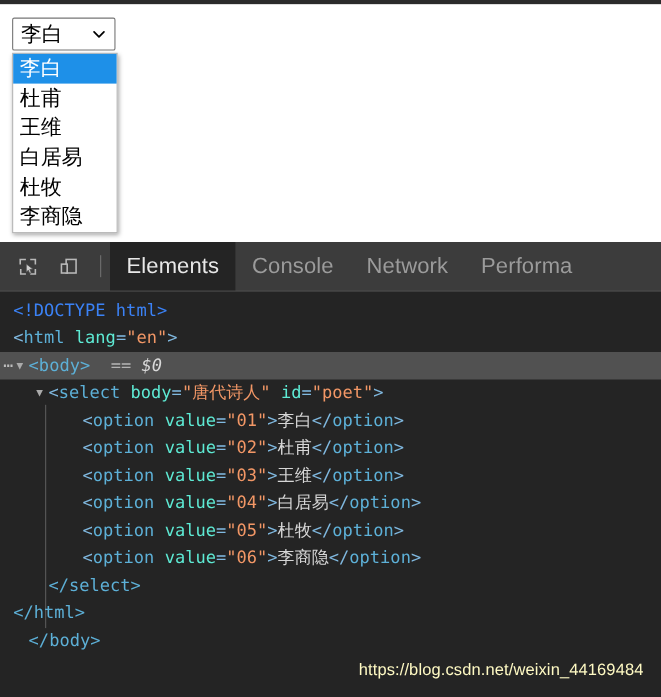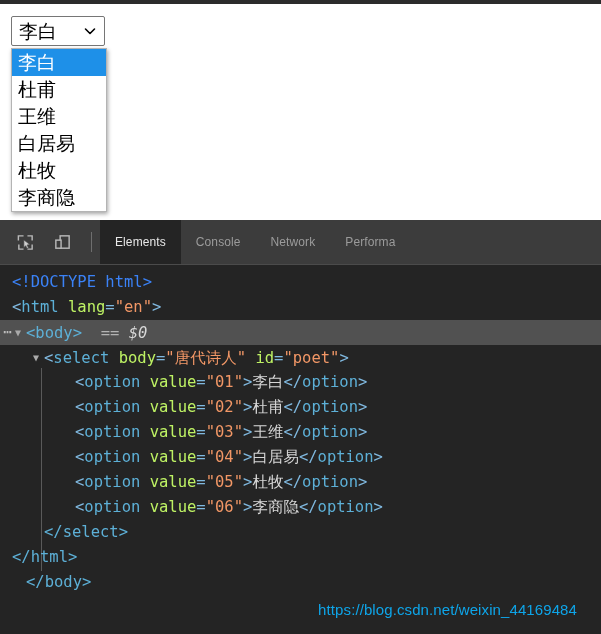--- a/index.html
+++ b/index.html
@@ -137,21 +137,21 @@
   .tb-tabs {
     display: flex;
     align-items: stretch;
     flex: 1;
     min-width: 0;
   }
   .dt-tab {
     display: flex;
     align-items: center;
     padding: 4px 15px;
-    font-size: 12px;
+    font-size: 20px;
     color: #9b9b9b;
     white-space: nowrap;
     cursor: pointer;
     letter-spacing: 0.1px;
   }
   .dt-tab.active {
     background: #242424;
     color: #e8e8e8;
   }
 
@@ -186,21 +186,21 @@
     top: 103px;
     width: 1px;
     height: 203px;
     background: #5a5a5a;
   }
 
   
   .tk-doctype { color: #3b82f6; }
   .tk-punct   { color: #80b9e0; }
   .tk-tag     { color: #5db0d7; }
-  .tk-attr    { color: #bef264; }
+  .tk-attr    { color: #5eead4; }
   .tk-val     { color: #f29766; }
   .tk-text    { color: #d6d6d6; }
   .tk-eq      { color: #b3b3b3; font-style: italic; }
   .tk-dollar  { color: #d8d8d8; font-style: italic; }
 
   .twisty {
     display: inline-block;
     width: 11px;
     margin-left: -11px;
     color: #aaaaaa;
@@ -214,24 +214,24 @@
     top: 0;
     color: #bdbdbd;
     font-size: 15px;
     letter-spacing: 1px;
     cursor: pointer;
   }
 
   
   .watermark {
     position: absolute;
-    right: 24px;
+    right: 16px;
     bottom: 16px;
     font-size: 15px;
-    color: #0ea5e9;
+    color: #fef9c3;
     font-family: "Liberation Sans", "DejaVu Sans", sans-serif;
     letter-spacing: 0.1px;
     pointer-events: none;
   }
 </style>
 </head>
 <body>
 
 <div class="top-strip"></div>
 

